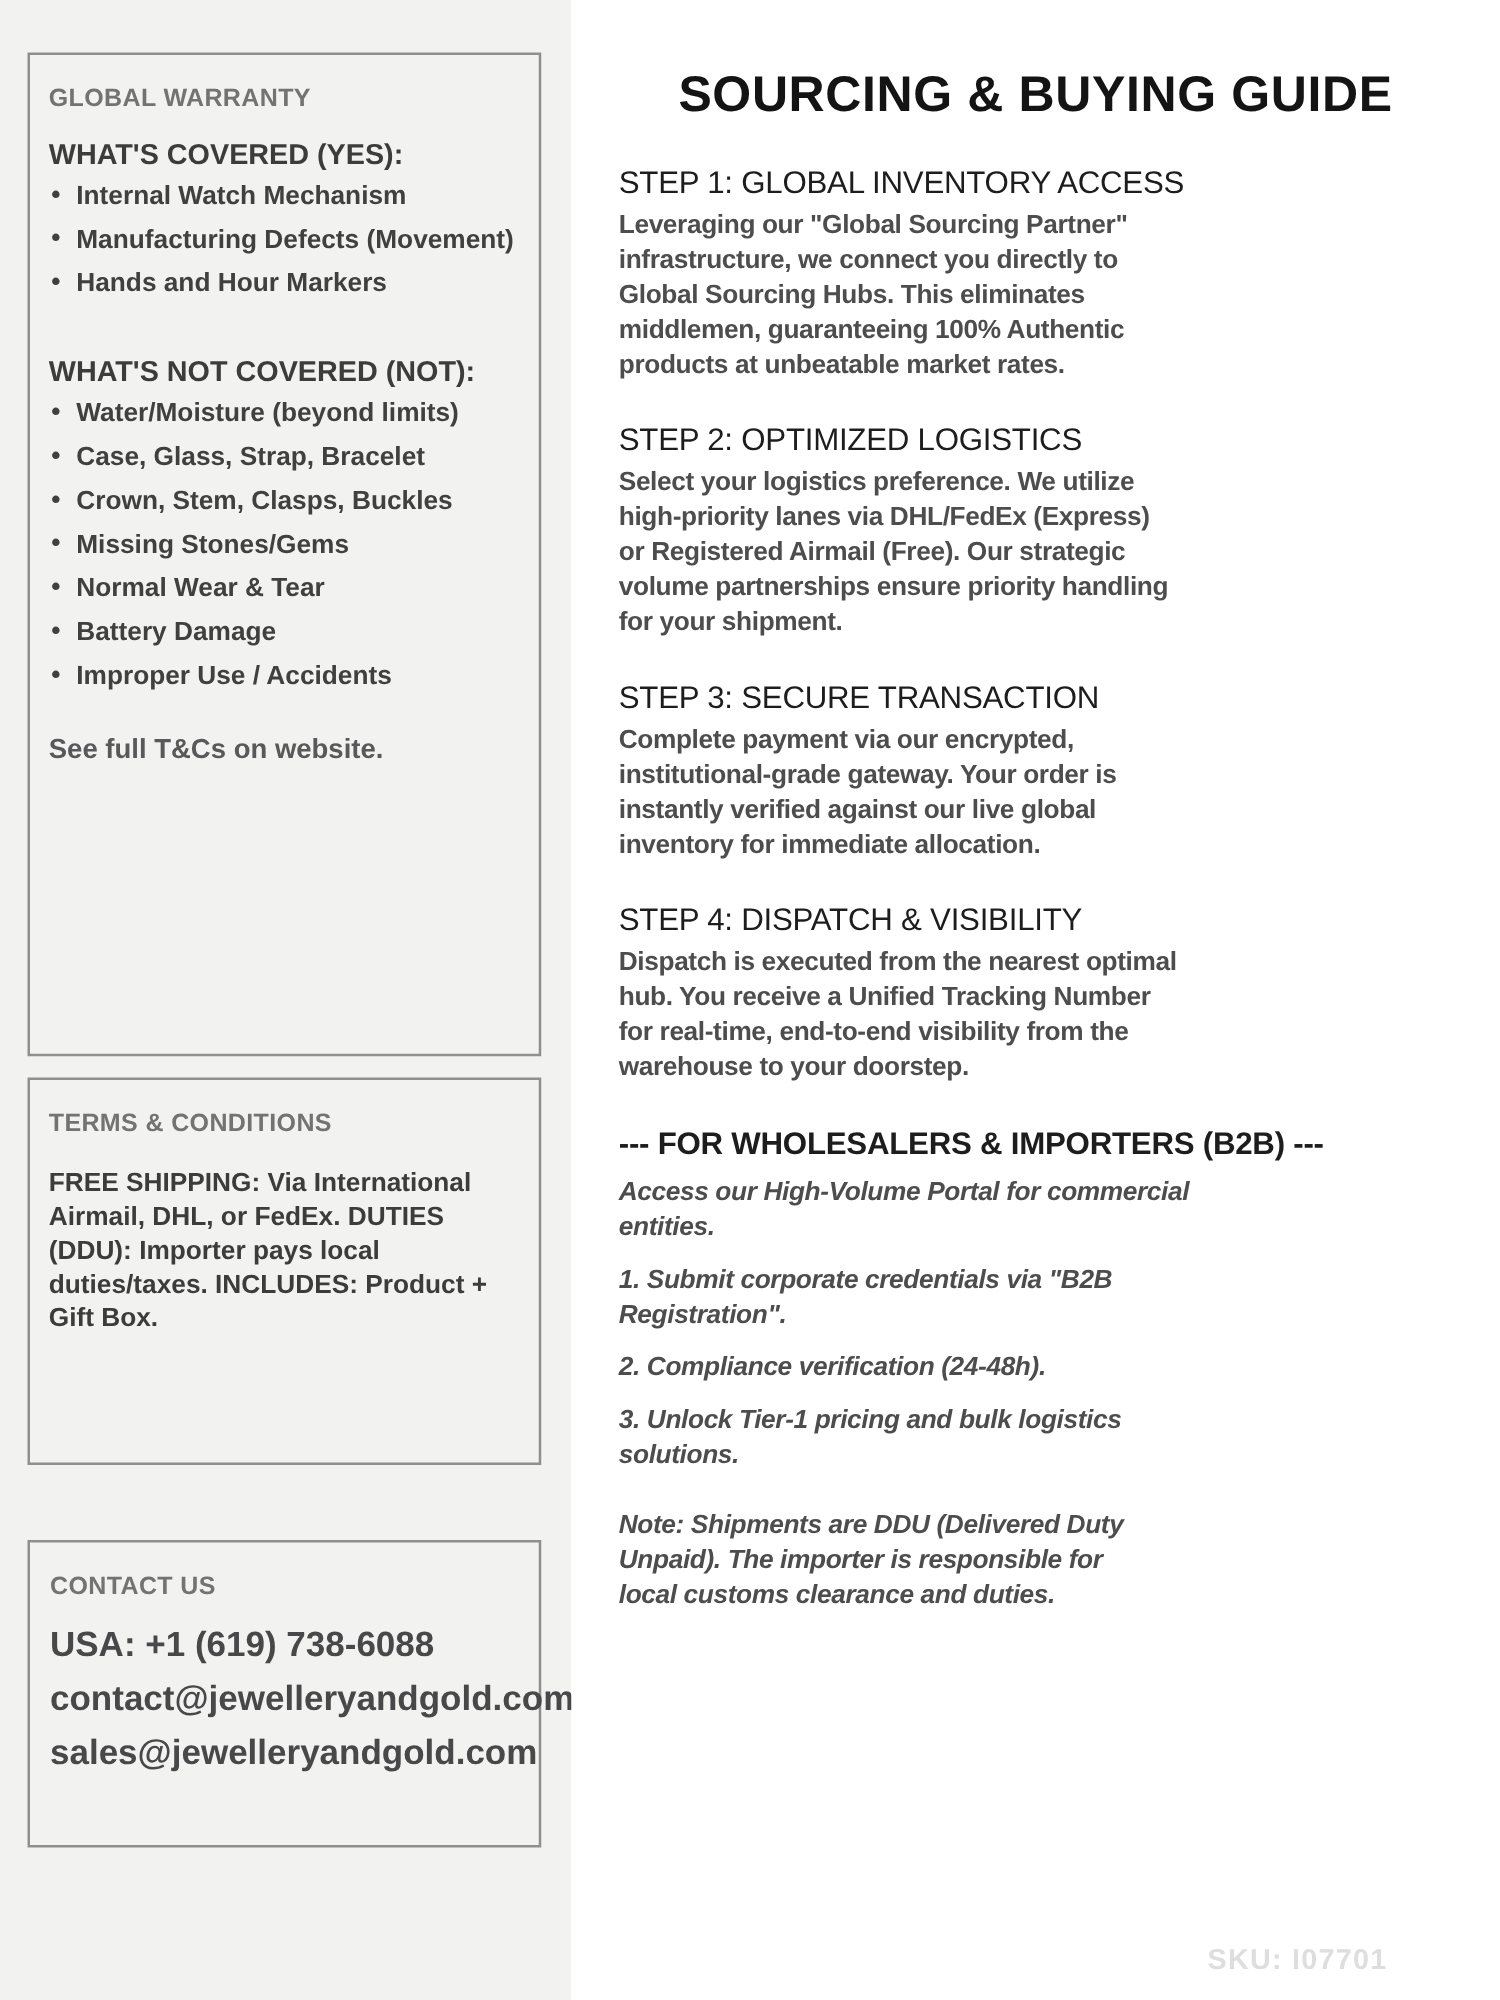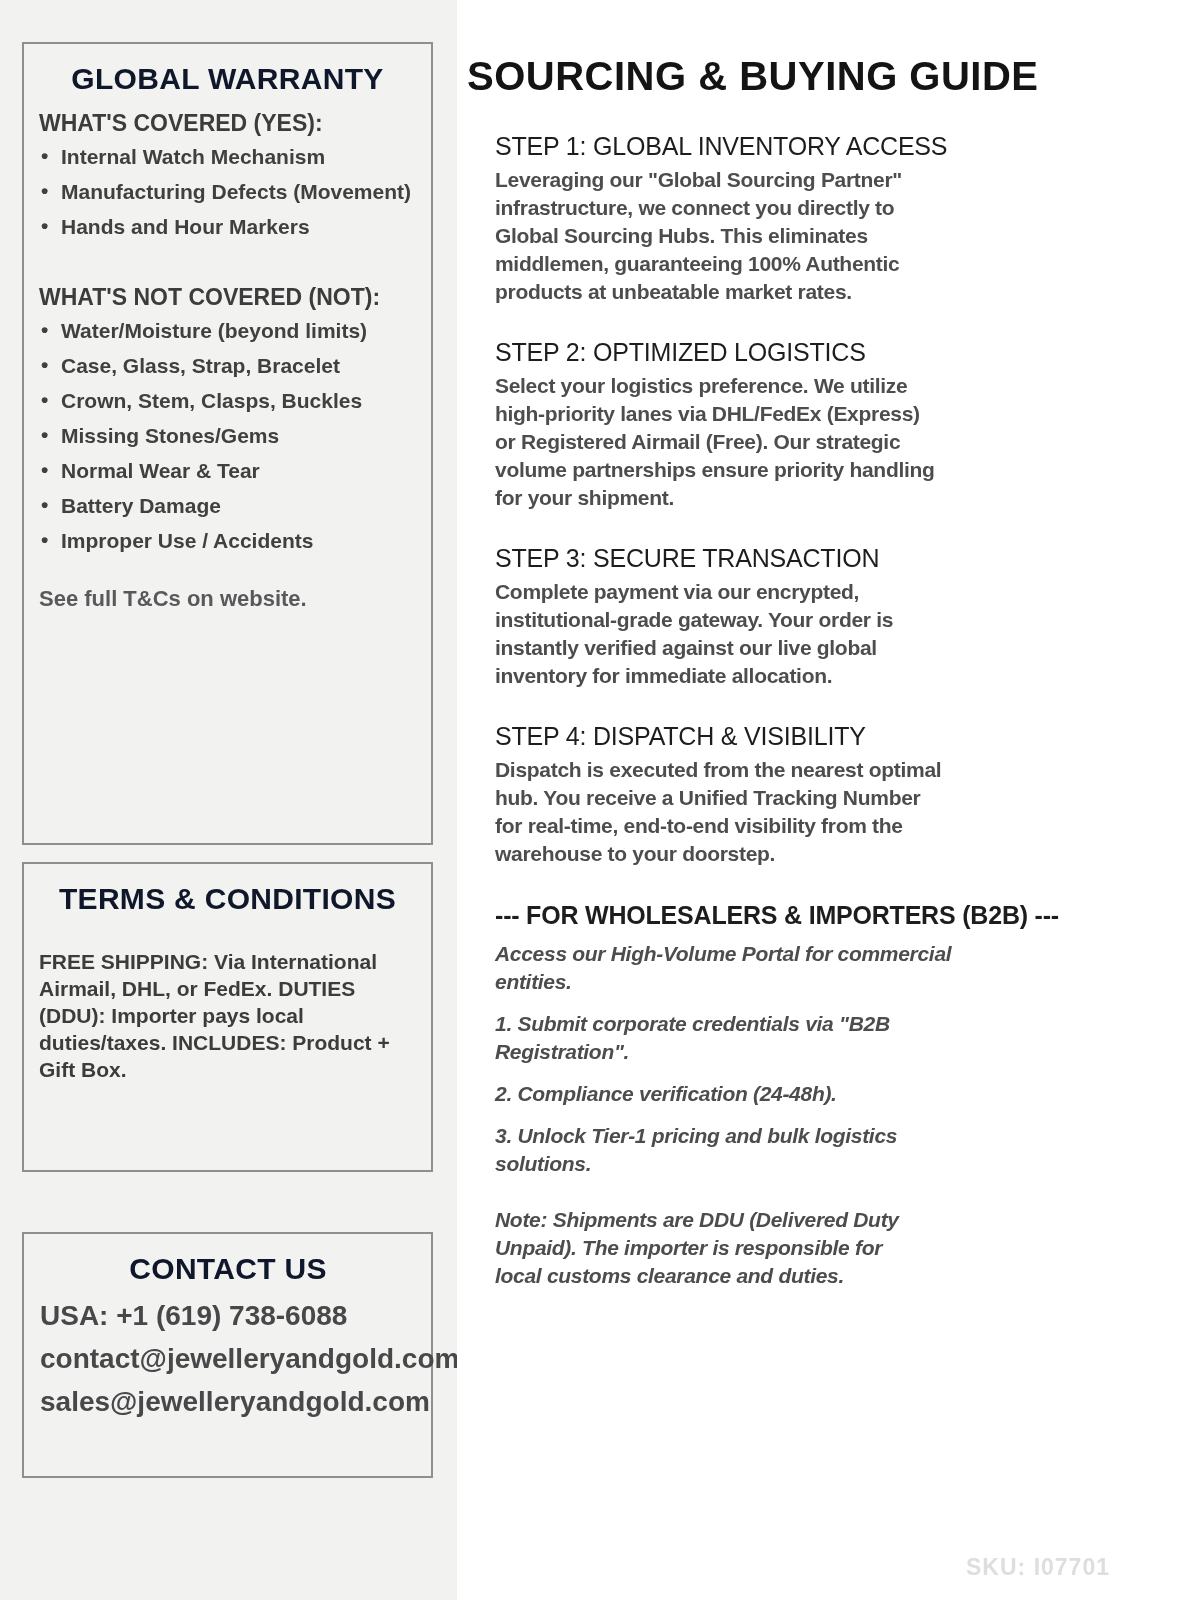--- a/index.html
+++ b/index.html
@@ -13,54 +13,54 @@
     background:#f2f2f0;
   }
   .panel{
     position:absolute;left:22px;width:411px;box-sizing:border-box;
     border:2px solid #8f8f8f;background:#f2f2f0;padding:14px 15px;
   }
   .panel-warranty{top:42px;height:803px;}
   .panel-terms{top:862px;height:310px;}
   .panel-contact{top:1232px;height:246px;padding-left:16px;}
   .panel h2{
-    margin:4px 0 0 0;font-size:30px;line-height:34px;font-weight:bold;
-    color:#0f172a;letter-spacing:0.3px;text-align:center;
+    margin:4px 0 0 0;font-size:20px;line-height:34px;font-weight:bold;
+    color:#737373;letter-spacing:0.3px;
   }
   .subhead{
     margin:14px 0 0 0;font-size:23px;line-height:26px;font-weight:bold;
     color:#3c3c3c;
   }
   .subhead.gap{margin-top:46px;}
   ul.bullets{list-style:none;margin:10px 0 0 0;padding:0;}
   ul.bullets li{
     font-size:21px;line-height:22px;font-weight:bold;color:#404040;
     margin:0 0 13px 0;padding-left:22px;position:relative;
   }
   ul.bullets li::before{
     content:"\2022";position:absolute;left:2px;top:-1px;color:#404040;
   }
   .footnote{
     margin:34px 0 0 0;font-size:22px;font-weight:bold;color:#59595b;
   }
   .panel-body{
-    margin:32px 0 0 0;font-size:21px;line-height:27px;font-weight:bold;
+    margin:17px 0 0 0;font-size:21px;line-height:27px;font-weight:bold;
     color:#3c3c3c;white-space:pre-line;
   }
   .contact-line{
     margin:19px 0 0 0;font-size:28px;line-height:24px;font-weight:bold;
     color:#48484a;
   }
   .contact-line.first{margin-top:18px;}
   
   .main{
     position:absolute;left:457px;top:0;width:743px;height:1600px;background:#ffffff;
   }
   .main-title{
-    margin:52px 10px 0 10px;text-align:left;font-size:40px;line-height:48px;
+    margin:52px 10px 0 10px;text-align:center;font-size:40px;line-height:48px;
     font-weight:bold;color:#141414;letter-spacing:0.5px;
   }
   .content{margin:0 0 0 38px;width:672px;}
   .step-heading{
     margin:31px 0 0 0;font-size:25px;line-height:30px;font-weight:normal;
     color:#1d1d1d;letter-spacing:-0.2px;
   }
   .step-body{
     margin:5px 0 0 0;font-size:21px;line-height:28px;font-weight:bold;
     color:#4d4d4d;letter-spacing:-0.3px;white-space:pre-line;

